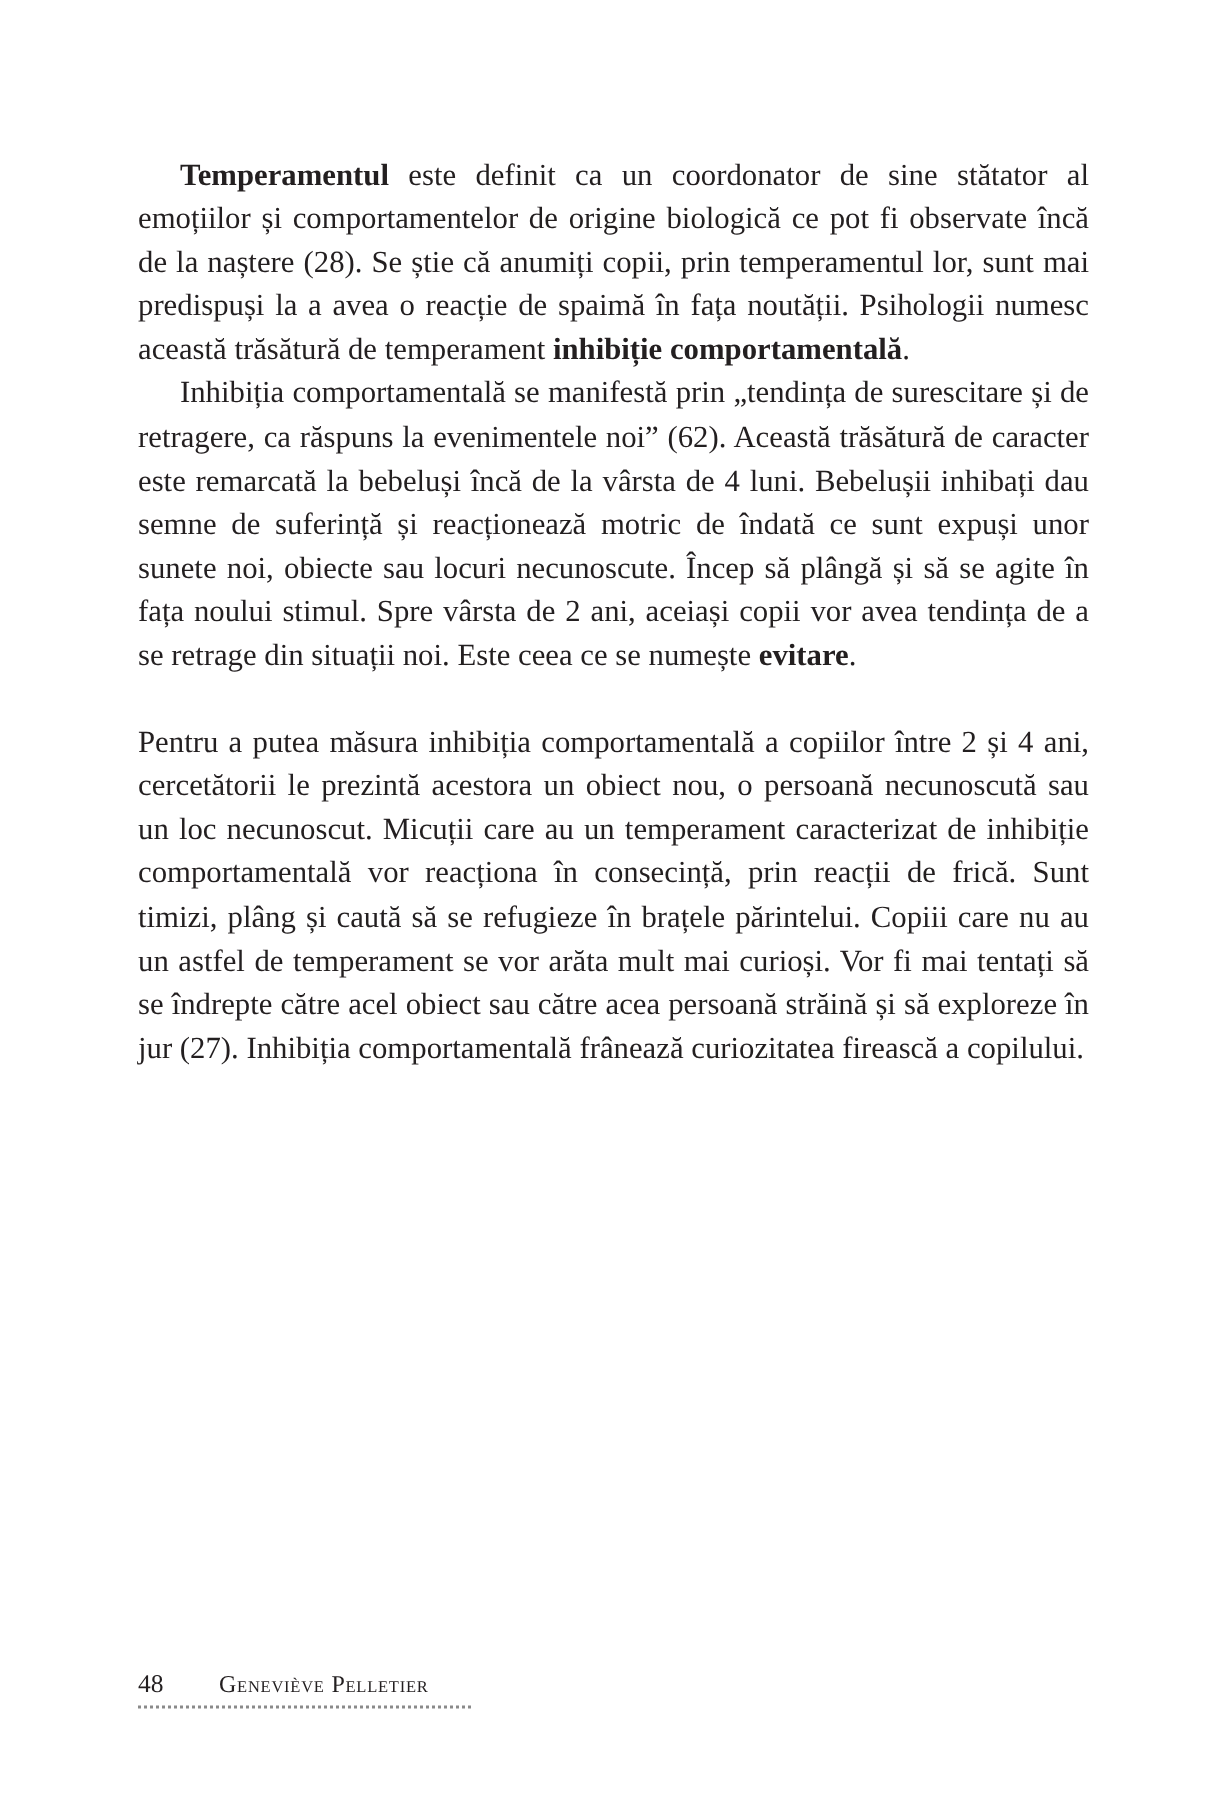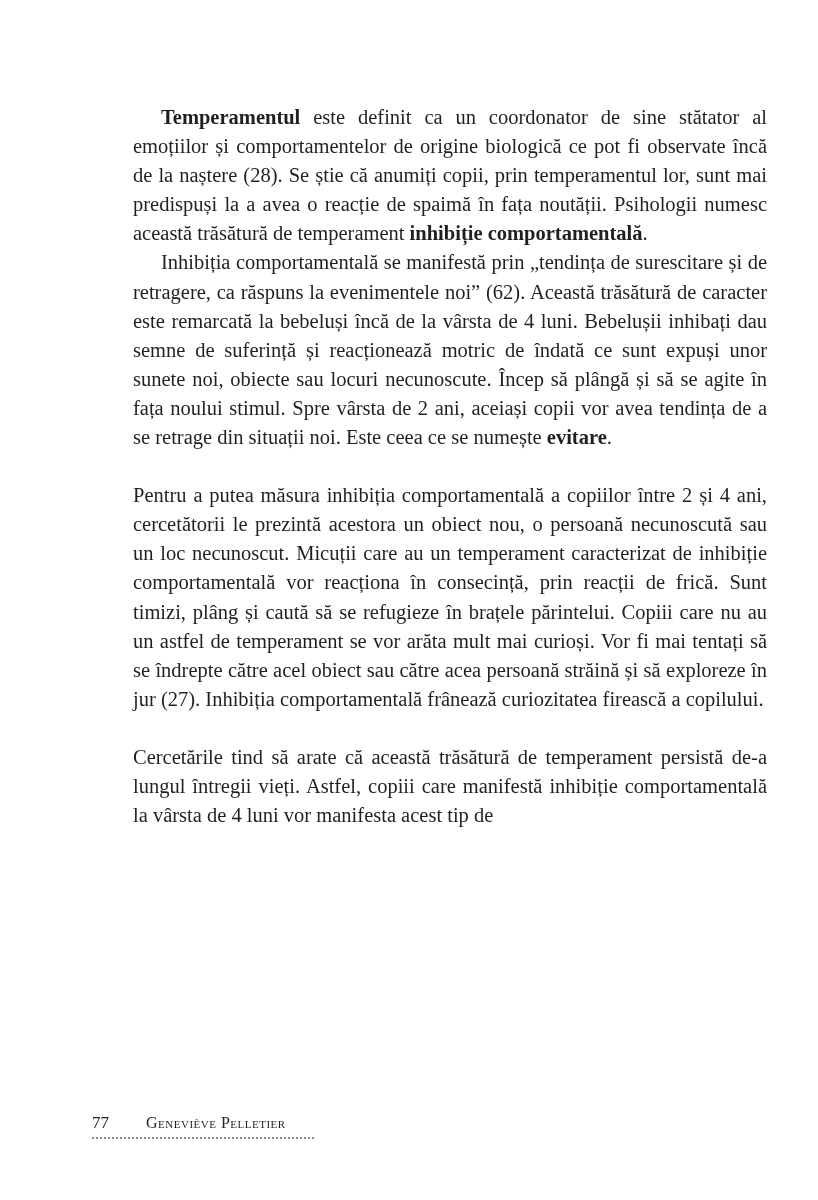--- a/index.html
+++ b/index.html
@@ -1,39 +1,38 @@
 <!DOCTYPE html>
 <html><head>
 <meta charset="utf-8">
 <style>
   html, body { margin: 0; padding: 0; background: #ffffff; }
   body { width: 818px; height: 1200px; position: relative; overflow: hidden; }
   .page {
     position: absolute; left: 92px; top: 103px; width: 634px;
     font-family: "Liberation Serif", "DejaVu Serif", serif;
     font-size: 20.5px; line-height: 29.1px; color: #231f20;
-    text-align: justify; hyphens: manual; margin-left: 41px;
+    text-align: justify; hyphens: manual;
   }
   .page p { margin: 0; }
   .indent { text-indent: 28px; }
   .gap { margin-top: 29px !important; }
   .page b { font-weight: bold; }
   .footer {
     position: absolute; left: 92px; top: 1113px; width: 222px;
     font-family: "Liberation Serif", "DejaVu Serif", serif; color: #231f20;
     border-bottom: 2px dotted #8a8a8a; padding-bottom: 4px;
   }
   .footer .num { font-size: 17px; display: inline-block; width: 54px; }
   .footer .author { font-size: 16px; font-variant: small-caps; letter-spacing: 0.5px; }
 </style>
 </head>
 <body>
 
 <div class="page">
   <p class="indent"><b>Temperamentul</b><span> este definit ca un coordonator de sine stătator al emoțiilor și comportamentelor de origine biologică ce pot fi observate încă de la naștere (28). Se știe că anumiți copii, prin temperamentul lor, sunt mai predispuși la a avea o reacție de spaimă în fața noutății. Psihologii numesc această trăsătură de temperament </span><b>inhibiție comportamentală</b><span>.</span></p>
   <p class="indent"><span>Inhibiția comportamentală se manifestă prin „tendința de surescitare și de retragere, ca răspuns la evenimentele noi” (62). Această trăsătură de caracter este remarcată la bebeluși încă de la vârsta de 4 luni. Bebelușii inhibați dau semne de suferință și reacționează motric de îndată ce sunt expuși unor sunete noi, obiecte sau locuri necunoscute. Încep să plângă și să se agite în fața noului stimul. Spre vârsta de 2 ani, aceiași copii vor avea tendința de a se retrage din situații noi. Este ceea ce se numește </span><b>evitare</b><span>.</span></p>
   <p class="gap">Pentru a putea măsura inhibiția comportamentală a copiilor între 2 și 4 ani, cercetătorii le prezintă acestora un obiect nou, o persoană necunoscută sau un loc necunoscut. Micuții care au un temperament caracterizat de inhibiție comportamentală vor reacționa în consecință, prin reacții de frică. Sunt timizi, plâng și caută să se refugieze în brațele părintelui. Copiii care nu au un astfel de temperament se vor arăta mult mai curioși. Vor fi mai tentați să se îndrepte către acel obiect sau către acea persoană străină și să exploreze în jur (27). Inhibiția comportamentală frânează curiozitatea firească a copilului.</p>
-  <p class="gap">Cercetările tind să arate că această trăsătură de temperament persistă de-a lungul întregii vieți. Astfel, copiii care manifestă inhibiție comportamentală la vârsta de 4 luni vor manifesta acest tip de</p>
 </div>
 
 <div class="footer">
-  <span class="num">77</span><span class="author">Geneviève Pelletier</span>
+  <span class="num">48</span><span class="author">Geneviève Pelletier</span>
 </div>
 
 </body></html>

